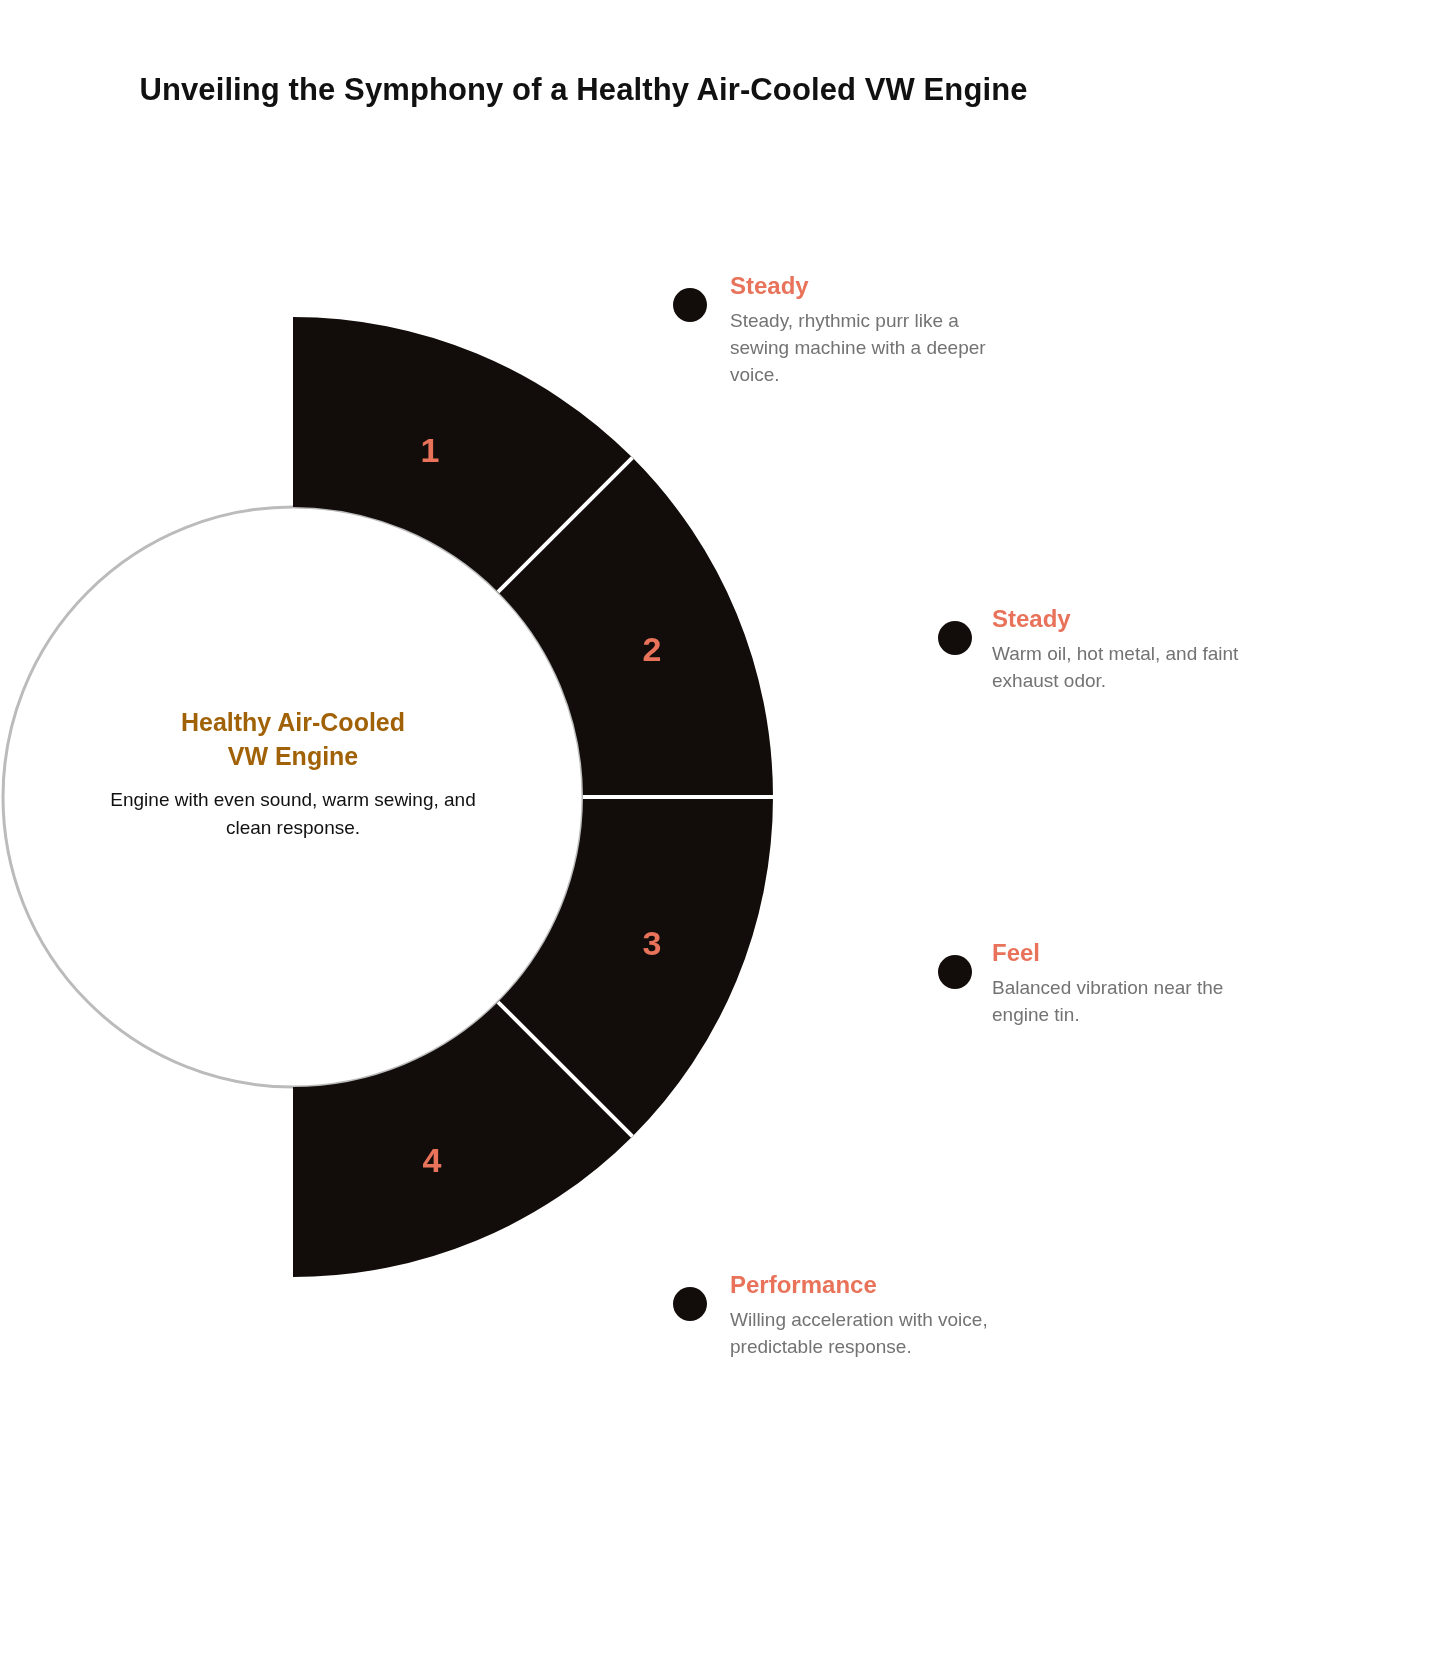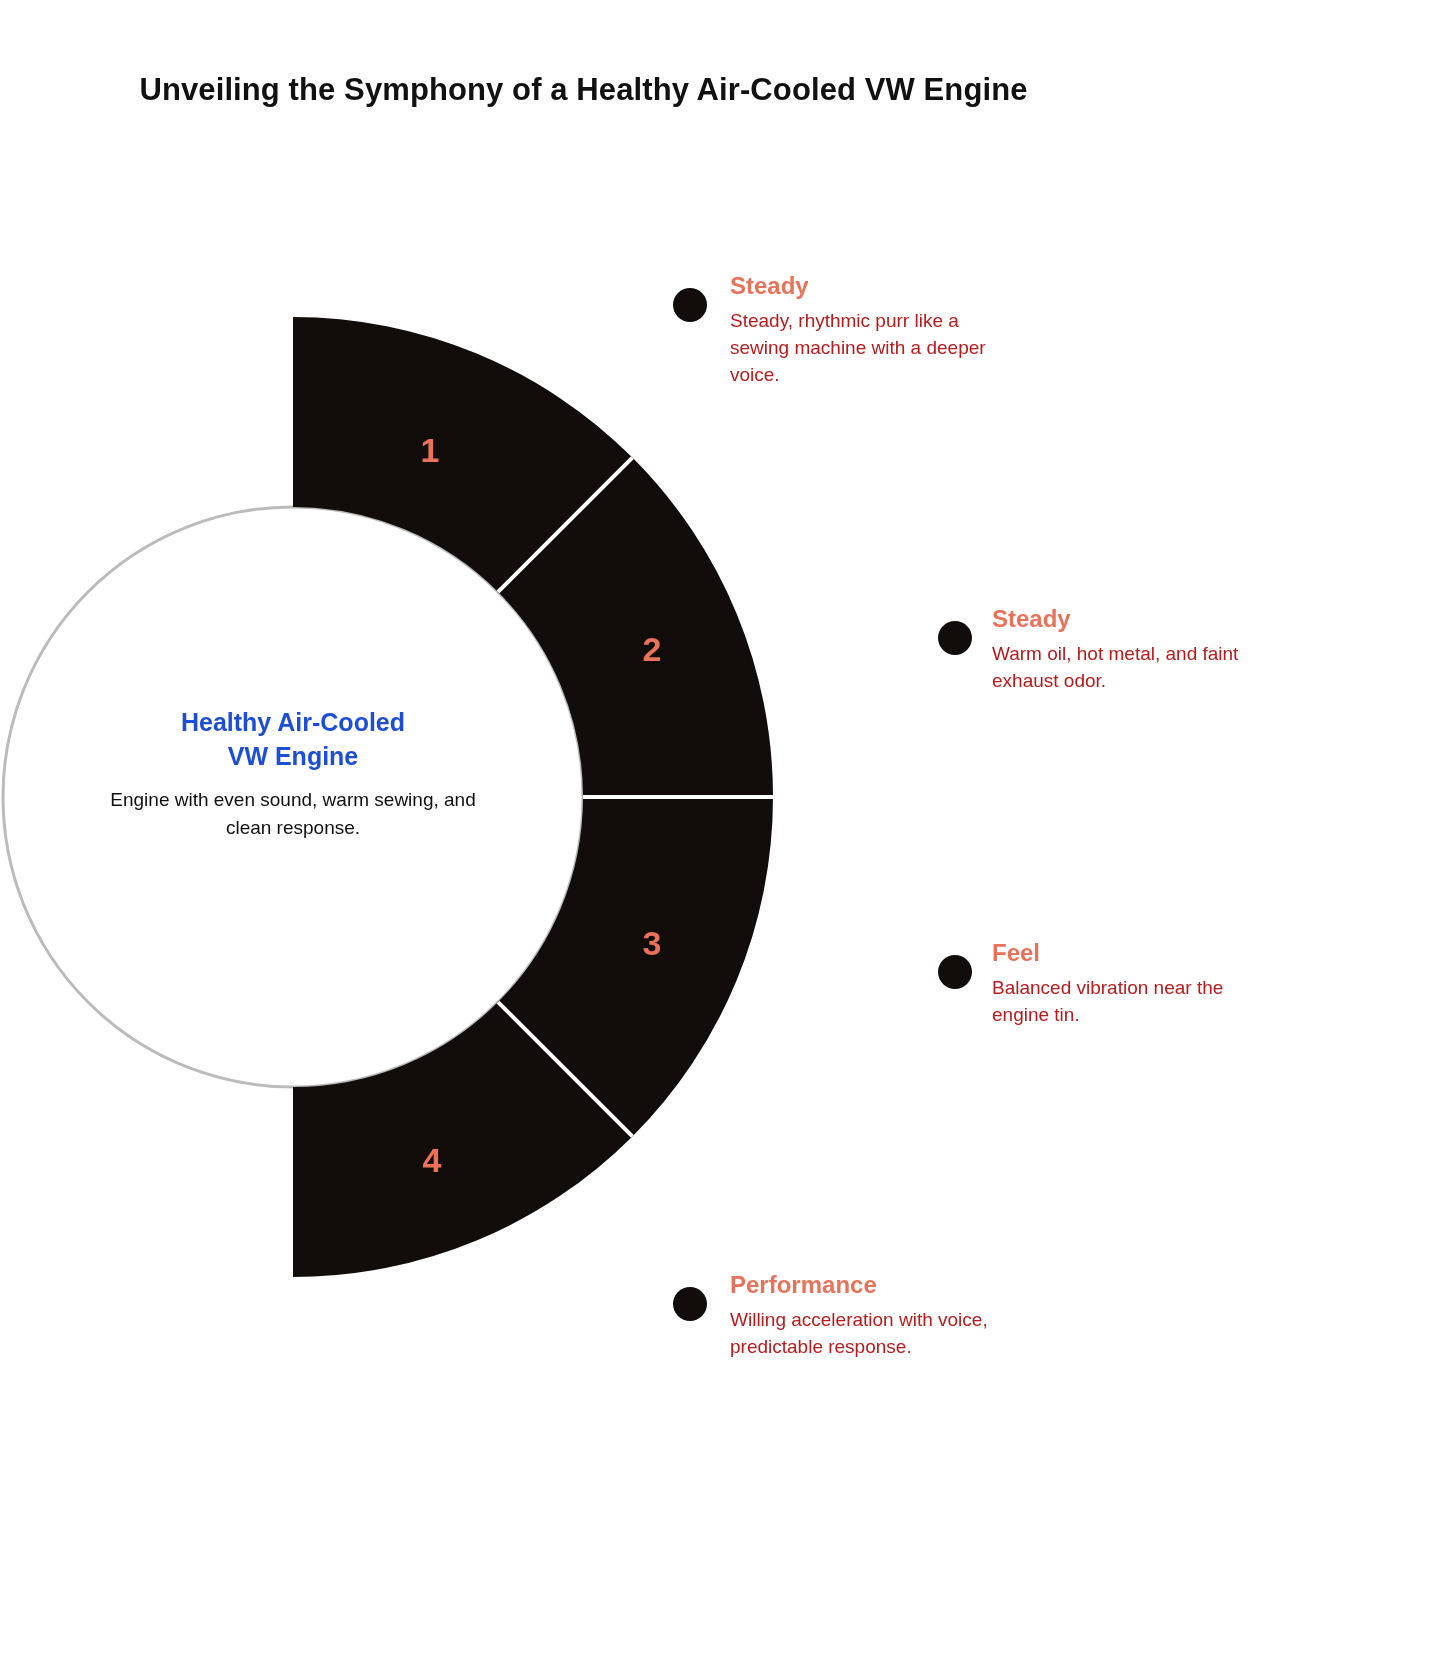--- a/index.html
+++ b/index.html
@@ -35,42 +35,42 @@
   }
   .callout-heading {
     font-size: 24px;
     font-weight: bold;
     color: #E8735A;
     line-height: 1.1;
     white-space: nowrap;
   }
   .callout-desc {
     font-size: 19px;
-    color: #b91c1c;
+    color: #737373;
     line-height: 1.42;
     margin-top: 9px;
   }
   .callout-dot {
     position: absolute;
     width: 34px;
     height: 34px;
     border-radius: 50%;
     background: #120D0B;
   }
   #center-block {
     position: absolute;
     left: 92px;
     top: 705px;
     width: 402px;
     text-align: center;
   }
   #center-title {
     font-size: 25px;
     font-weight: bold;
-    color: #1d4ed8;
+    color: #a16207;
     line-height: 1.36;
   }
   #center-desc {
     margin-top: 13px;
     font-size: 19px;
     color: #111111;
     line-height: 1.45;
   }
 </style>
 </head>

